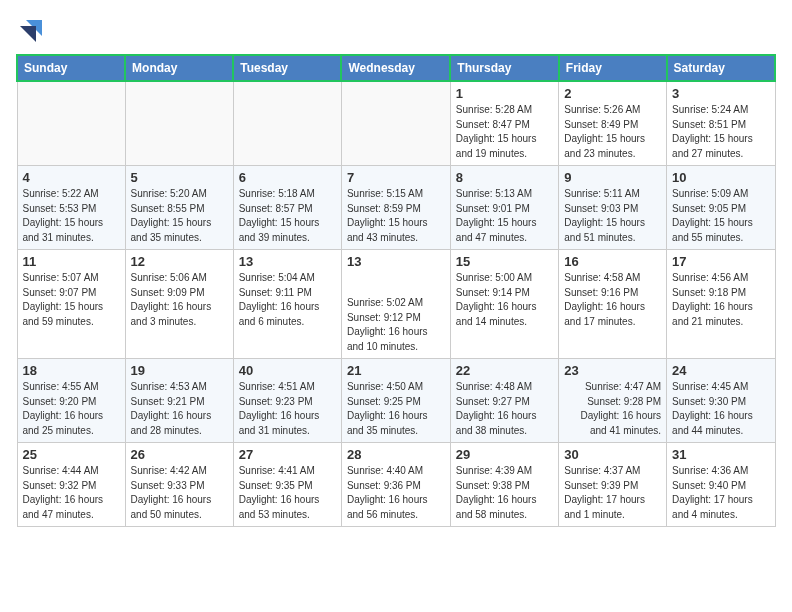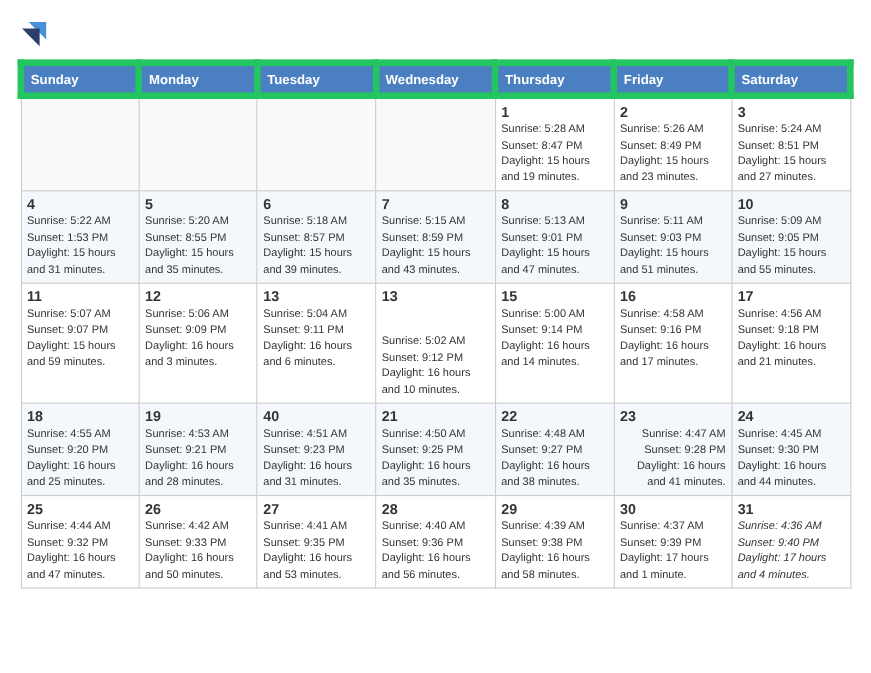--- a/index.html
+++ b/index.html
@@ -57,21 +57,21 @@
       width: 100%;
       border-collapse: collapse;
       font-size: 11px;
     }
     thead tr th {
       background-color: #4a7fc1;
       color: #fff;
       text-align: left;
       padding: 5px 6px;
       font-size: 12px;
-      border: 6px solid #22c55e;
+      border: 2px solid #22c55e;
     }
     tbody tr td {
       border: 1px solid #ccc;
       vertical-align: top;
       padding: 4px 5px;
       width: 110px;
       min-height: 80px;
       background: #fff;
     }
     tbody tr:nth-child(even) td {
@@ -149,21 +149,21 @@
           <div class="day-info" style="white-space: pre-line;">Sunrise: 5:24 AM
 Sunset: 8:51 PM
 Daylight: 15 hours
 and 27 minutes.</div>
         </td>
       </tr>
       <tr>
         <td>
           <div class="day-number">4</div>
           <div class="day-info" style="white-space: pre-line;">Sunrise: 5:22 AM
-Sunset: 1:53 PM
+Sunset: 5:53 PM
 Daylight: 15 hours
 and 31 minutes.</div>
         </td>
         <td>
           <div class="day-number">5</div>
           <div class="day-info" style="white-space: pre-line;">Sunrise: 5:20 AM
 Sunset: 8:55 PM
 Daylight: 15 hours
 and 35 minutes.</div>
         </td>
@@ -343,20 +343,20 @@
         </td>
         <td>
           <div class="day-number">30</div>
           <div class="day-info" style="white-space: pre-line;">Sunrise: 4:37 AM
 Sunset: 9:39 PM
 Daylight: 17 hours
 and 1 minute.</div>
         </td>
         <td>
           <div class="day-number">31</div>
-          <div class="day-info" style="white-space: pre-line; font-style: italic;">Sunrise: 4:36 AM
+          <div class="day-info" style="white-space: pre-line;">Sunrise: 4:36 AM
 Sunset: 9:40 PM
 Daylight: 17 hours
 and 4 minutes.</div>
         </td>
       </tr>
     </tbody>
 </table>
 
 </body></html>

